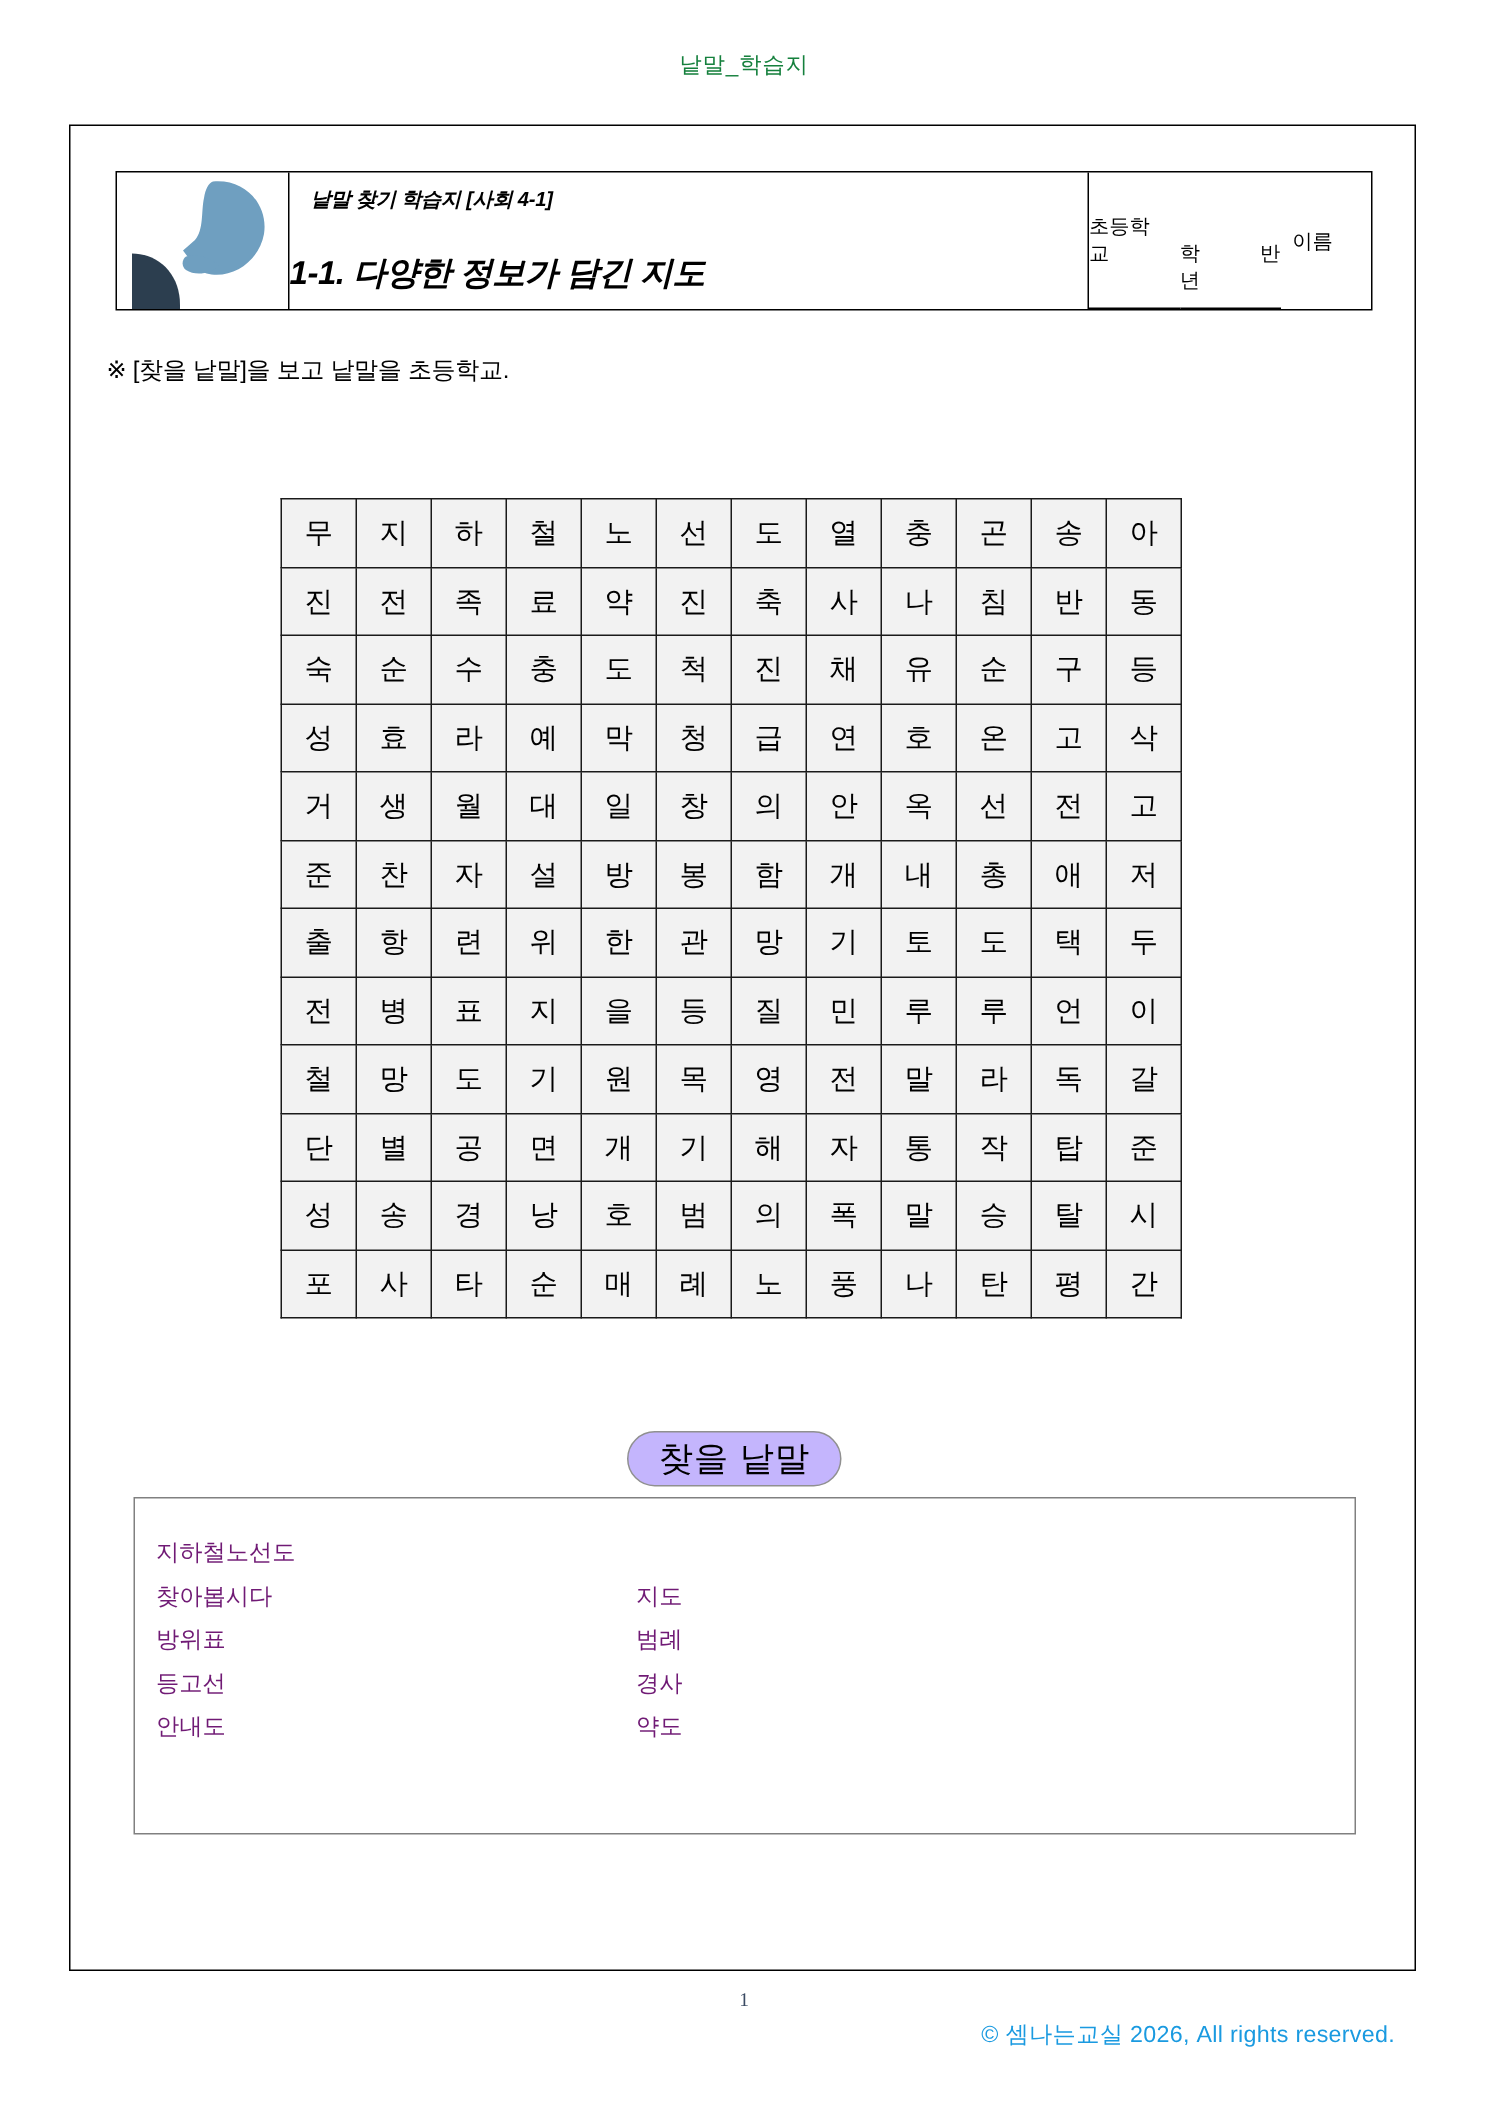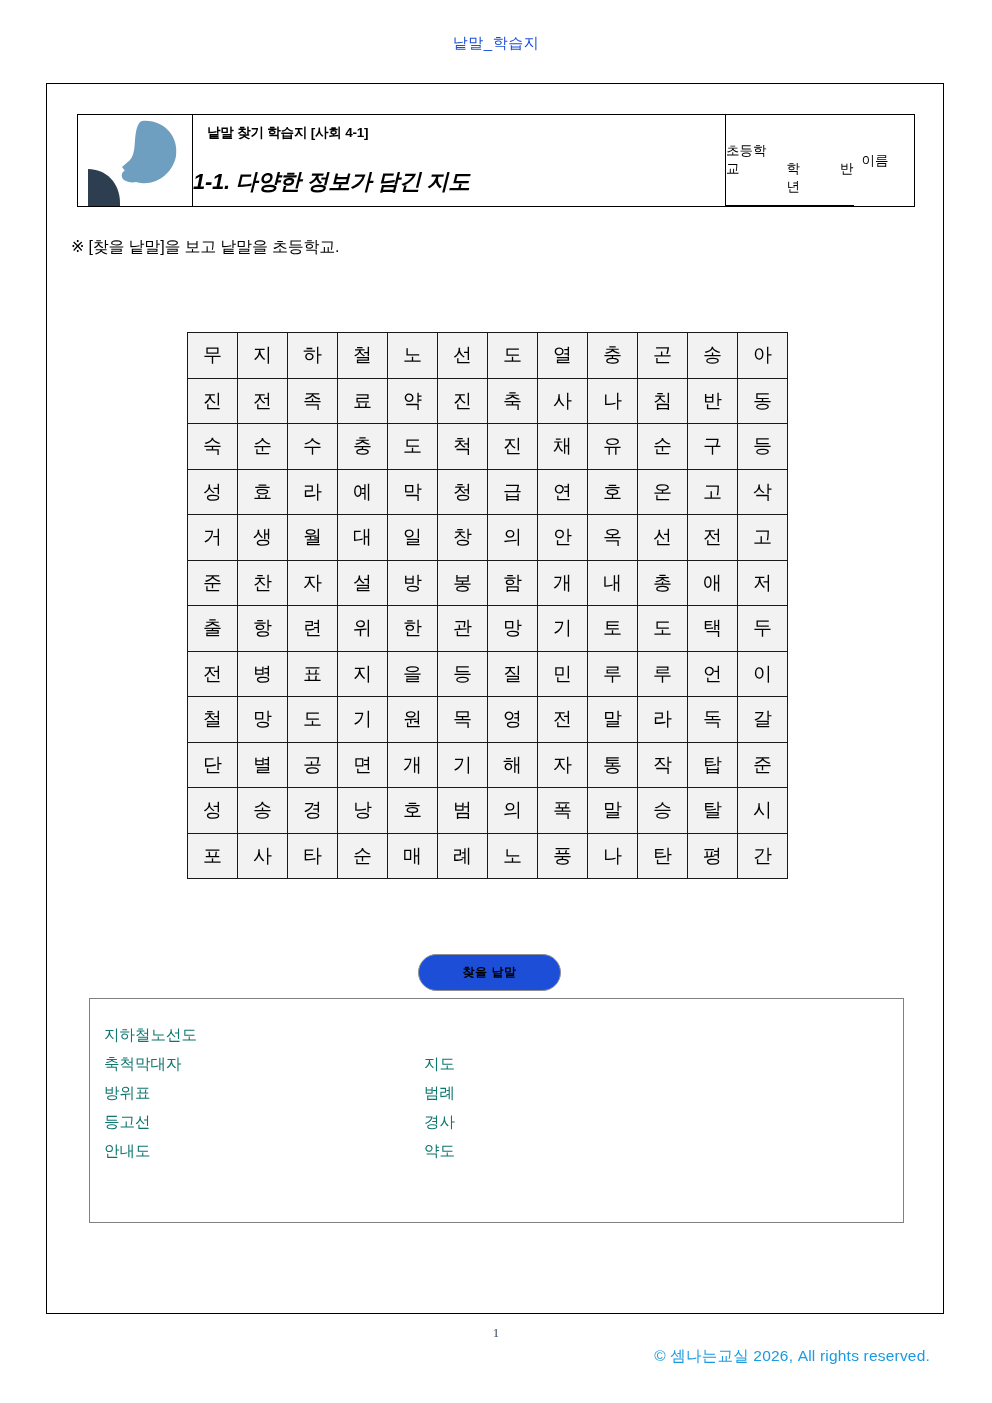--- a/index.html
+++ b/index.html
@@ -15,21 +15,21 @@
     overflow: hidden;
   }
 
   
   .running-header {
     position: absolute;
     top: 34px; left: 0; width: 992px;
     text-align: center;
     font-size: 15px;
     font-family: "Liberation Sans", sans-serif;
-    color: #1d4ed8;
+    color: #15803d;
     letter-spacing: .5px;
   }
 
   
   .page-frame {
     position: absolute;
     left: 46px; top: 83px;
     width: 898px; height: 1231px;
     border: 1.4px solid #000;
     background: #fff;
@@ -58,20 +58,21 @@
     border-right: 1.4px solid #000;
     padding: 0;
   }
   .subject-label {
     position: absolute;
     left: 14px; top: 9px;
     font-size: 13.5px;
     font-weight: bold;
     letter-spacing: -0.2px;
     color: #000;
+    font-style: italic;
   }
   .main-title {
     position: absolute;
     left: 0; right: 0; bottom: 9px;
     text-align: left;
     font-size: 22px;
     font-weight: bold;
     letter-spacing: -0.3px;
     color: #000;
     font-style: italic;
@@ -125,45 +126,45 @@
     font-family: "Liberation Serif", "DejaVu Serif", serif;
   }
 
   
   .badge {
     position: absolute;
     left: 371px; top: 870px;
     width: 143px; height: 37px;
     border: 1.6px solid #909090;
     border-radius: 20px;
-    background: #1d4ed8;
+    background: #c4b5fd;
     display: flex;
     align-items: center;
     justify-content: center;
-    font-size: 12px;
-    font-weight: bold;
+    font-size: 23px;
+    font-weight: normal;
     letter-spacing: 0.5px;
     color: #000;
   }
 
   
   .wordbox {
     position: absolute;
     left: 42px; top: 914px;
     width: 815px; height: 225px;
     border: 1.3px solid #808080;
     background: #fff;
     padding: 22px 0 0 14px;
   }
   .wordbox-row {
     display: flex;
     height: 29px;
     align-items: center;
     font-size: 15.5px;
-    color: #0f766e;
+    color: #701a75;
     font-family: "Liberation Serif", "DejaVu Serif", serif;
   }
   .wl-left  { width: 320px; }
   .wl-right { width: 300px; }
 
   
   .page-number {
     position: absolute;
     left: 0; top: 1325px; width: 992px;
     text-align: center;
@@ -399,21 +400,21 @@
 
   <div class="badge">찾을 낱말</div>
 
   <div class="wordbox">
     <div id="wordlist-body">
         <div class="wordbox-row">
           <span class="wl-left">지하철노선도</span>
           <span class="wl-right"></span>
         </div>
         <div class="wordbox-row">
-          <span class="wl-left">축척막대자</span>
+          <span class="wl-left">찾아봅시다</span>
           <span class="wl-right">지도</span>
         </div>
         <div class="wordbox-row">
           <span class="wl-left">방위표</span>
           <span class="wl-right">범례</span>
         </div>
         <div class="wordbox-row">
           <span class="wl-left">등고선</span>
           <span class="wl-right">경사</span>
         </div>

